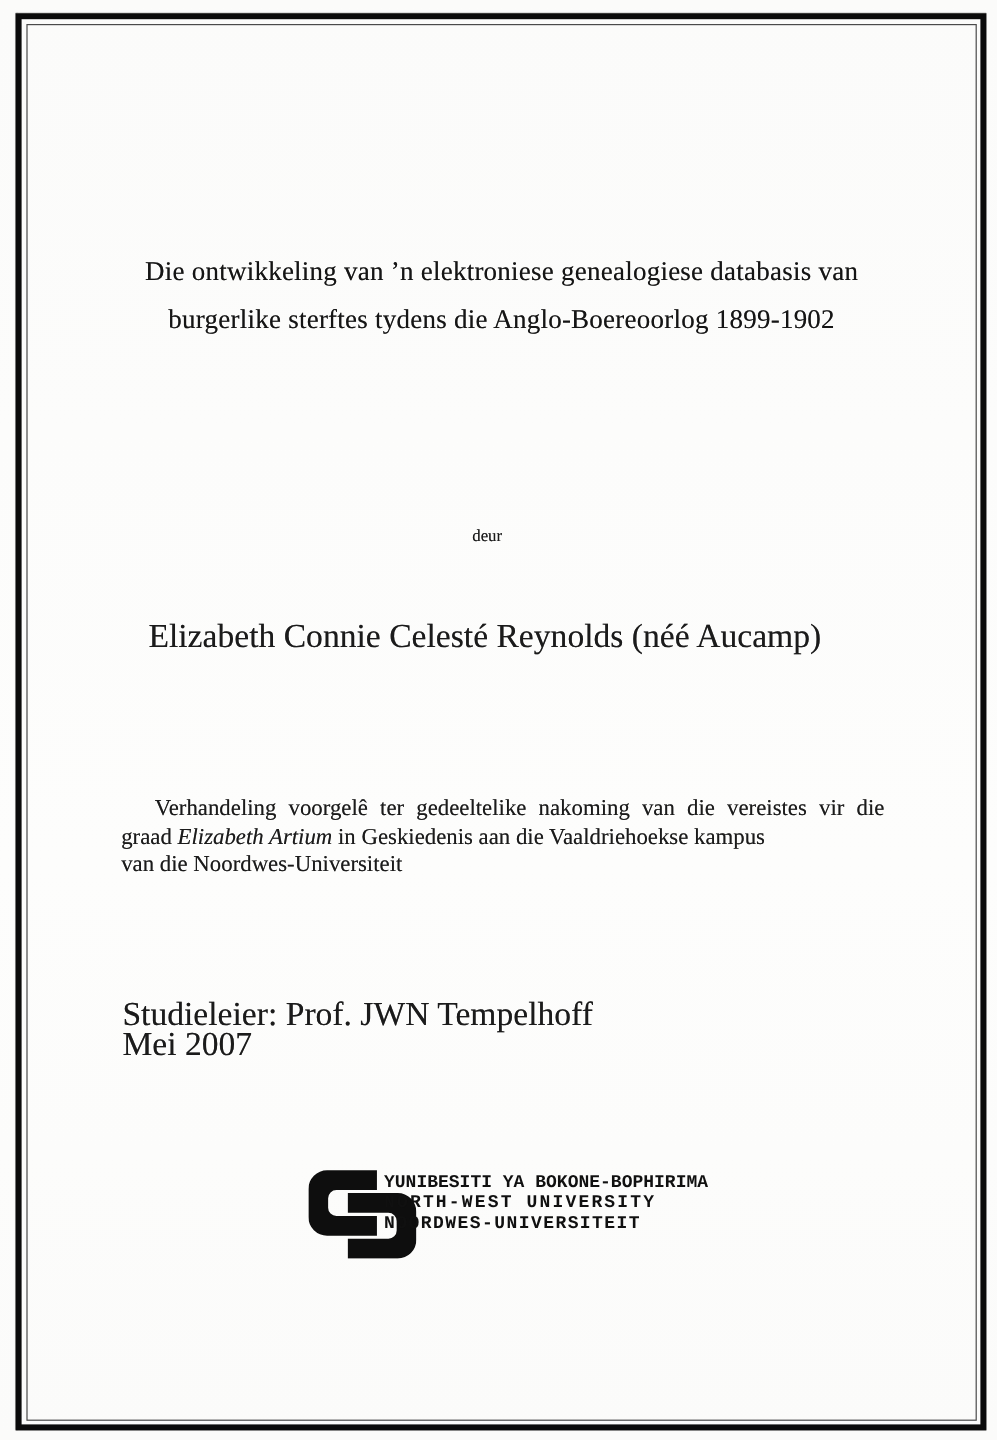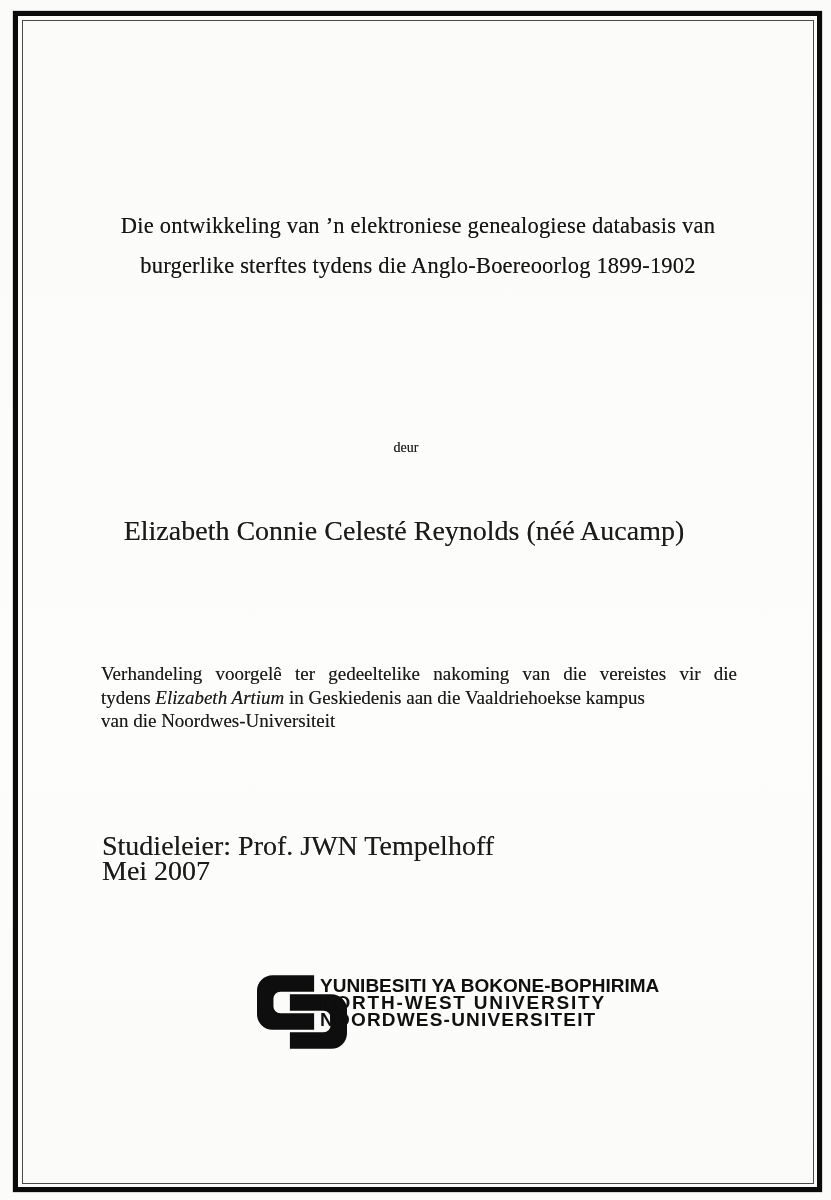--- a/index.html
+++ b/index.html
@@ -34,39 +34,39 @@
     text-align: center; font-size: 14px; line-height: 24px;
   }
   .author {
     position: absolute; left: 80px; width: 648px; top: 518px;
     text-align: center; font-size: 28px; line-height: 26px;
   }
   .statement {
     position: absolute; left: 101px; width: 636px; top: 662px;
     font-size: 19px; line-height: 23.5px;
   }
-  .statement .just { text-align: justify; text-align-last: justify; }
+  .statement .just { text-align: justify; text-align-last: justify; margin-left: 28px; }
   .it { font-style: italic; }
 
   .supervisor-block {
     position: absolute; left: 102px; top: 834px;
     font-size: 28px; line-height: 24.5px;
   }
 
   .logo {
     position: absolute; left: 257px; top: 975px; width: 330px; height: 80px;
   }
   .logo-mark { position: absolute; left: 0; top: 0; }
   .logo-mark svg { display: block; }
   .logo-text {
     position: absolute; left: 63px; top: 3px; width: 258px;
     text-align: left;
-    font-family: Liberation Sans, sans-serif;
+    font-family: Liberation Mono, monospace;
     font-weight: 700;
-    font-size: 19px; line-height: 16.9px;
+    font-size: 15px; line-height: 16.9px;
     color: #101010;
     white-space: nowrap;
   }
   .logo-line2 { letter-spacing: 1.8px; }
   .logo-line3 { letter-spacing: 1.2px; }
 </style>
 </head>
 <body>
 
 <div class="page">
@@ -78,21 +78,21 @@
     <div>Die ontwikkeling van ’n elektroniese genealogiese databasis van</div>
     <div>burgerlike sterftes tydens die Anglo-Boereoorlog 1899-1902</div>
   </div>
 
   <div class="byline txt">deur</div>
 
   <div class="author txt">Elizabeth Connie Celesté Reynolds (néé Aucamp)</div>
 
   <div class="statement txt">
     <div class="just">Verhandeling voorgelê ter gedeeltelike nakoming van die vereistes vir die</div>
-    <div><span>tydens </span><span class="it">Elizabeth Artium</span><span> in Geskiedenis aan die Vaaldriehoekse kampus</span></div>
+    <div><span>graad </span><span class="it">Elizabeth Artium</span><span> in Geskiedenis aan die Vaaldriehoekse kampus</span></div>
     <div>van die Noordwes-Universiteit</div>
   </div>
 
   <div class="supervisor-block txt">
     <div>Studieleier: Prof. JWN Tempelhoff</div>
     <div>Mei 2007</div>
   </div>
 
   <div class="logo">
     <div class="logo-mark">

